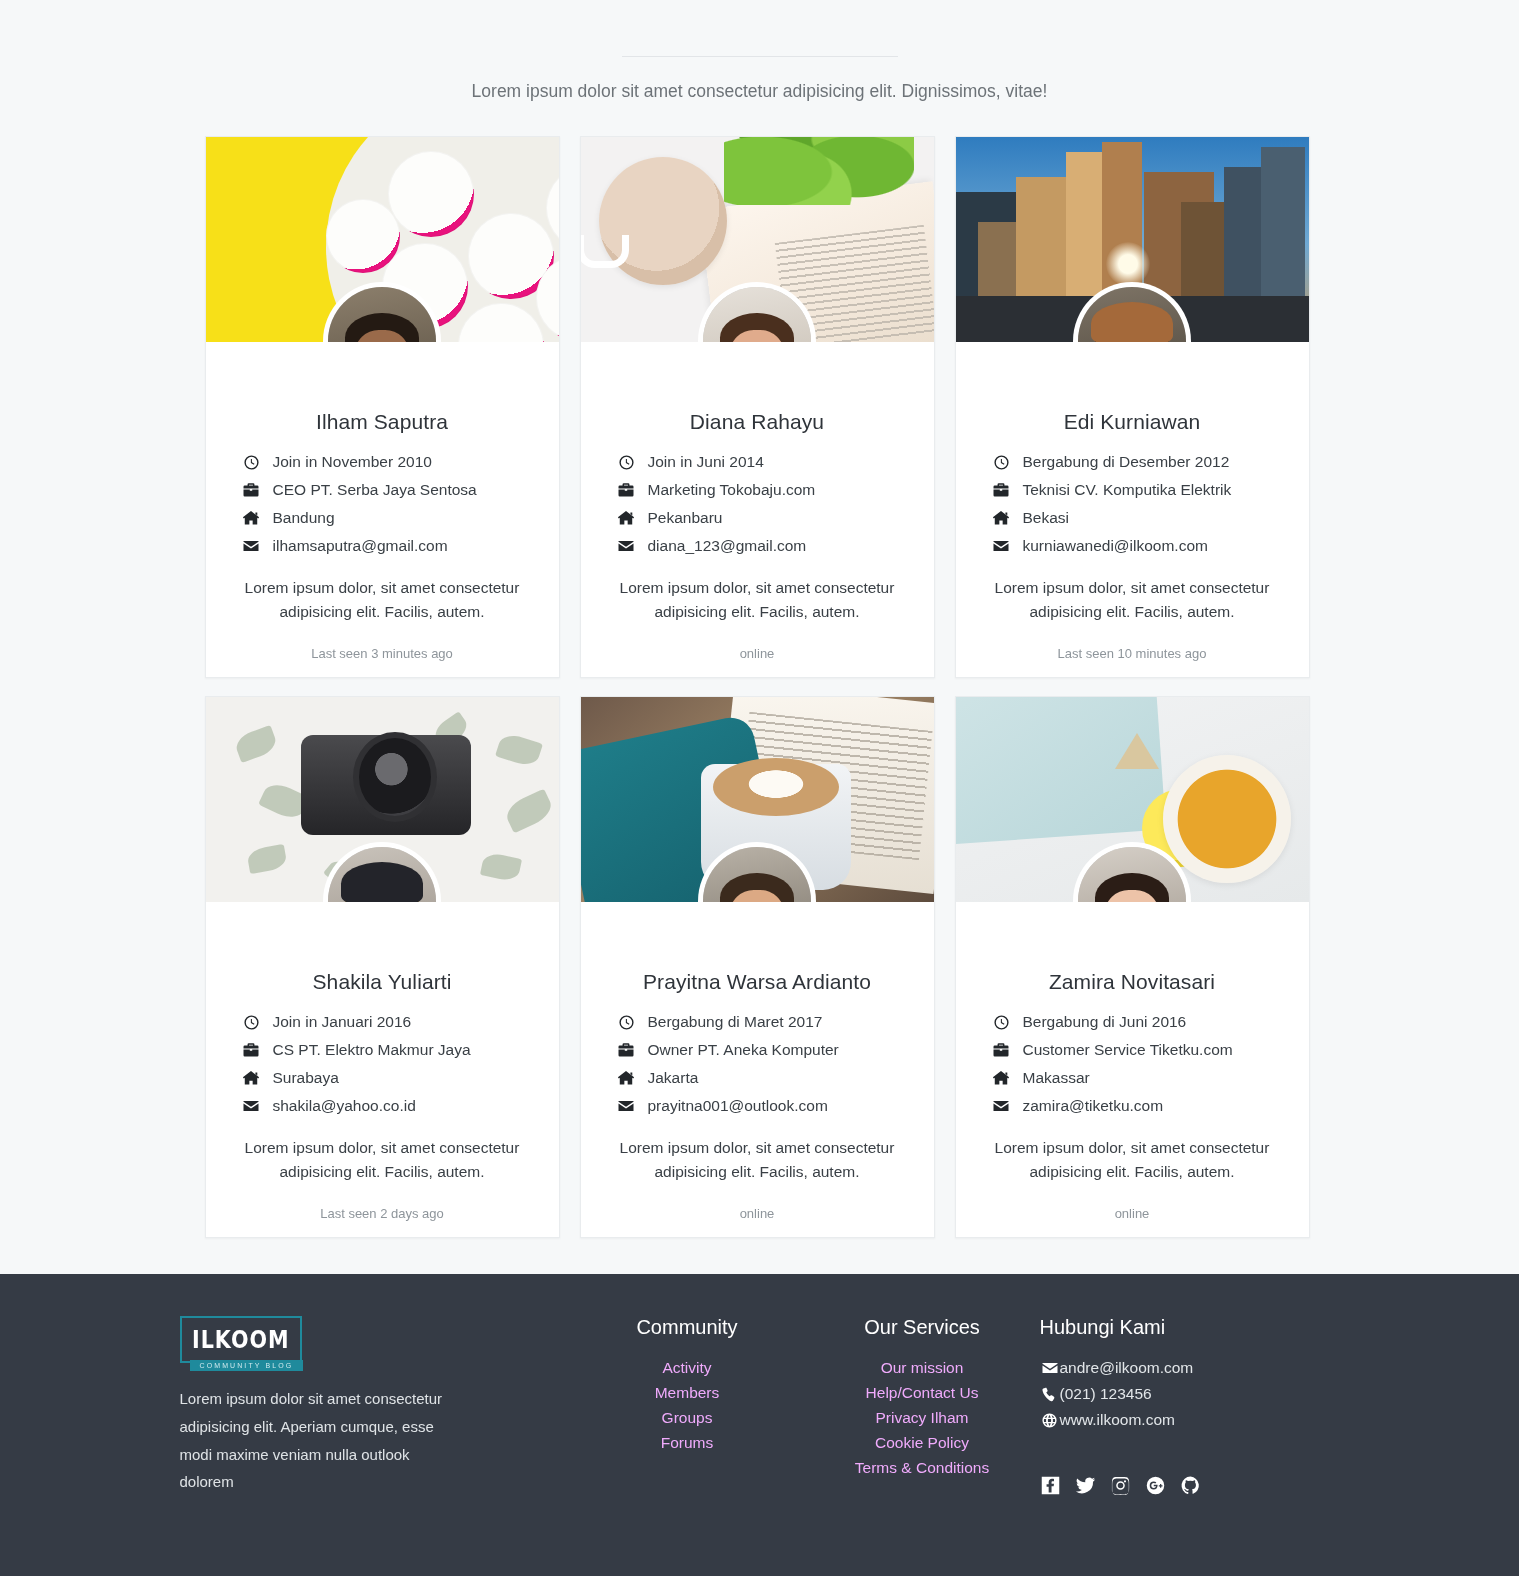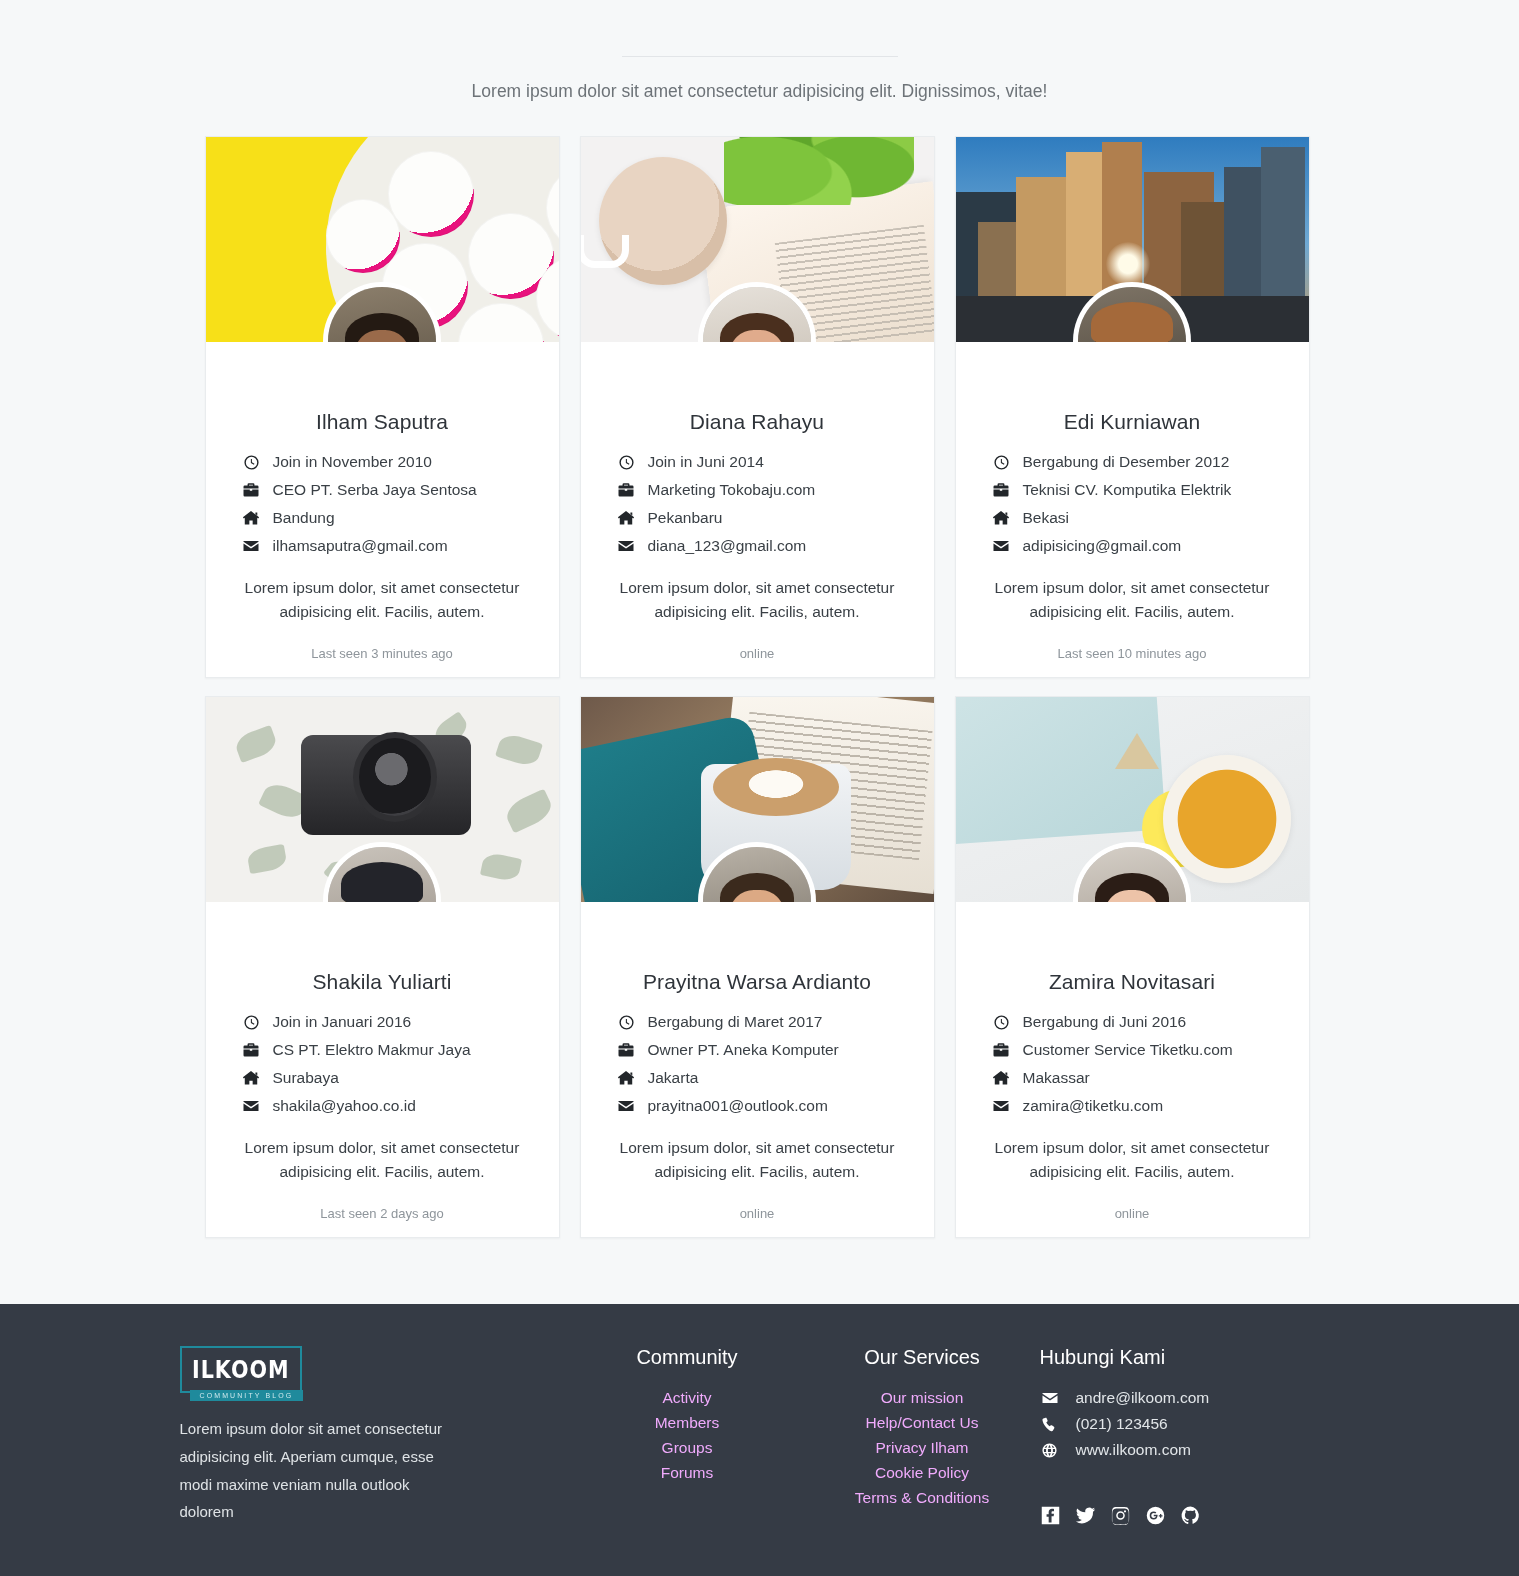--- a/index.html
+++ b/index.html
@@ -223,21 +223,21 @@
   .last-seen {
     text-align: center;
     font-size: 13px;
     color: #8e959b;
     padding: 22px 0 16px 0;
     margin-top: auto;
   }
 
   
   .footer {
-    margin-top: 66px;
+    margin-top: 36px;
     background: #353b45;
     color: #e7eaec;
     padding: 42px 0 26px 0;
     flex: 1;
   }
   .footer-inner {
     width: 1160px;
     margin: 0 auto;
     display: grid;
     grid-template-columns: 390px 235px 235px 300px;
@@ -281,21 +281,21 @@
   .fcol-center { text-align: center; }
   .flink {
     display: block;
     font-size: 15.5px;
     color: #f0abfc;
     text-decoration: none;
     padding: 3.5px 0;
   }
   .contact-list { list-style: none; }
   .contact-item {
-    display: flex; align-items: center; gap: 16px;
+    display: flex; align-items: center; gap: 0;
     font-size: 15.5px; color: #e2e6e9; padding: 4px 0;
   }
   .contact-item .cico { width: 20px; display:flex; justify-content:center; }
   .contact-item .cico svg { fill: #ffffff; display:block; }
   .social-row { display: flex; gap: 14px; margin-top: 42px; }
   .social-row svg { fill: #ffffff; display: block; }
 </style>
 </head>
 <body>
 
@@ -475,21 +475,21 @@
                 </svg>
               </span>
         <span>Bekasi</span>
       </li>
             <li class="meta-item">
         <span class="meta-ico">
                 <svg width="18" height="18" viewBox="0 0 24 24">
                   <path d="M2 5.2h20v1.1l-10 6.6L2 6.3V5.2zm0 3.6 10 6.5 10-6.5v9.9H2V8.8z"></path>
                 </svg>
               </span>
-        <span>adipisicing@gmail.com</span>
+        <span>kurniawanedi@ilkoom.com</span>
       </li>
           </ul>
       <p class="bio">Lorem ipsum dolor, sit amet consectetur adipisicing elit. Facilis, autem.</p>
       <div class="last-seen">Last seen 10 minutes ago</div>
     </div>
       </div>
       <div class="card">
     <div class="cover">
       <div class="cover-art cv4">
             <div class="lf" style="left:30px;top:34px;width:40px;height:26px;transform:rotate(-20deg)"></div>

